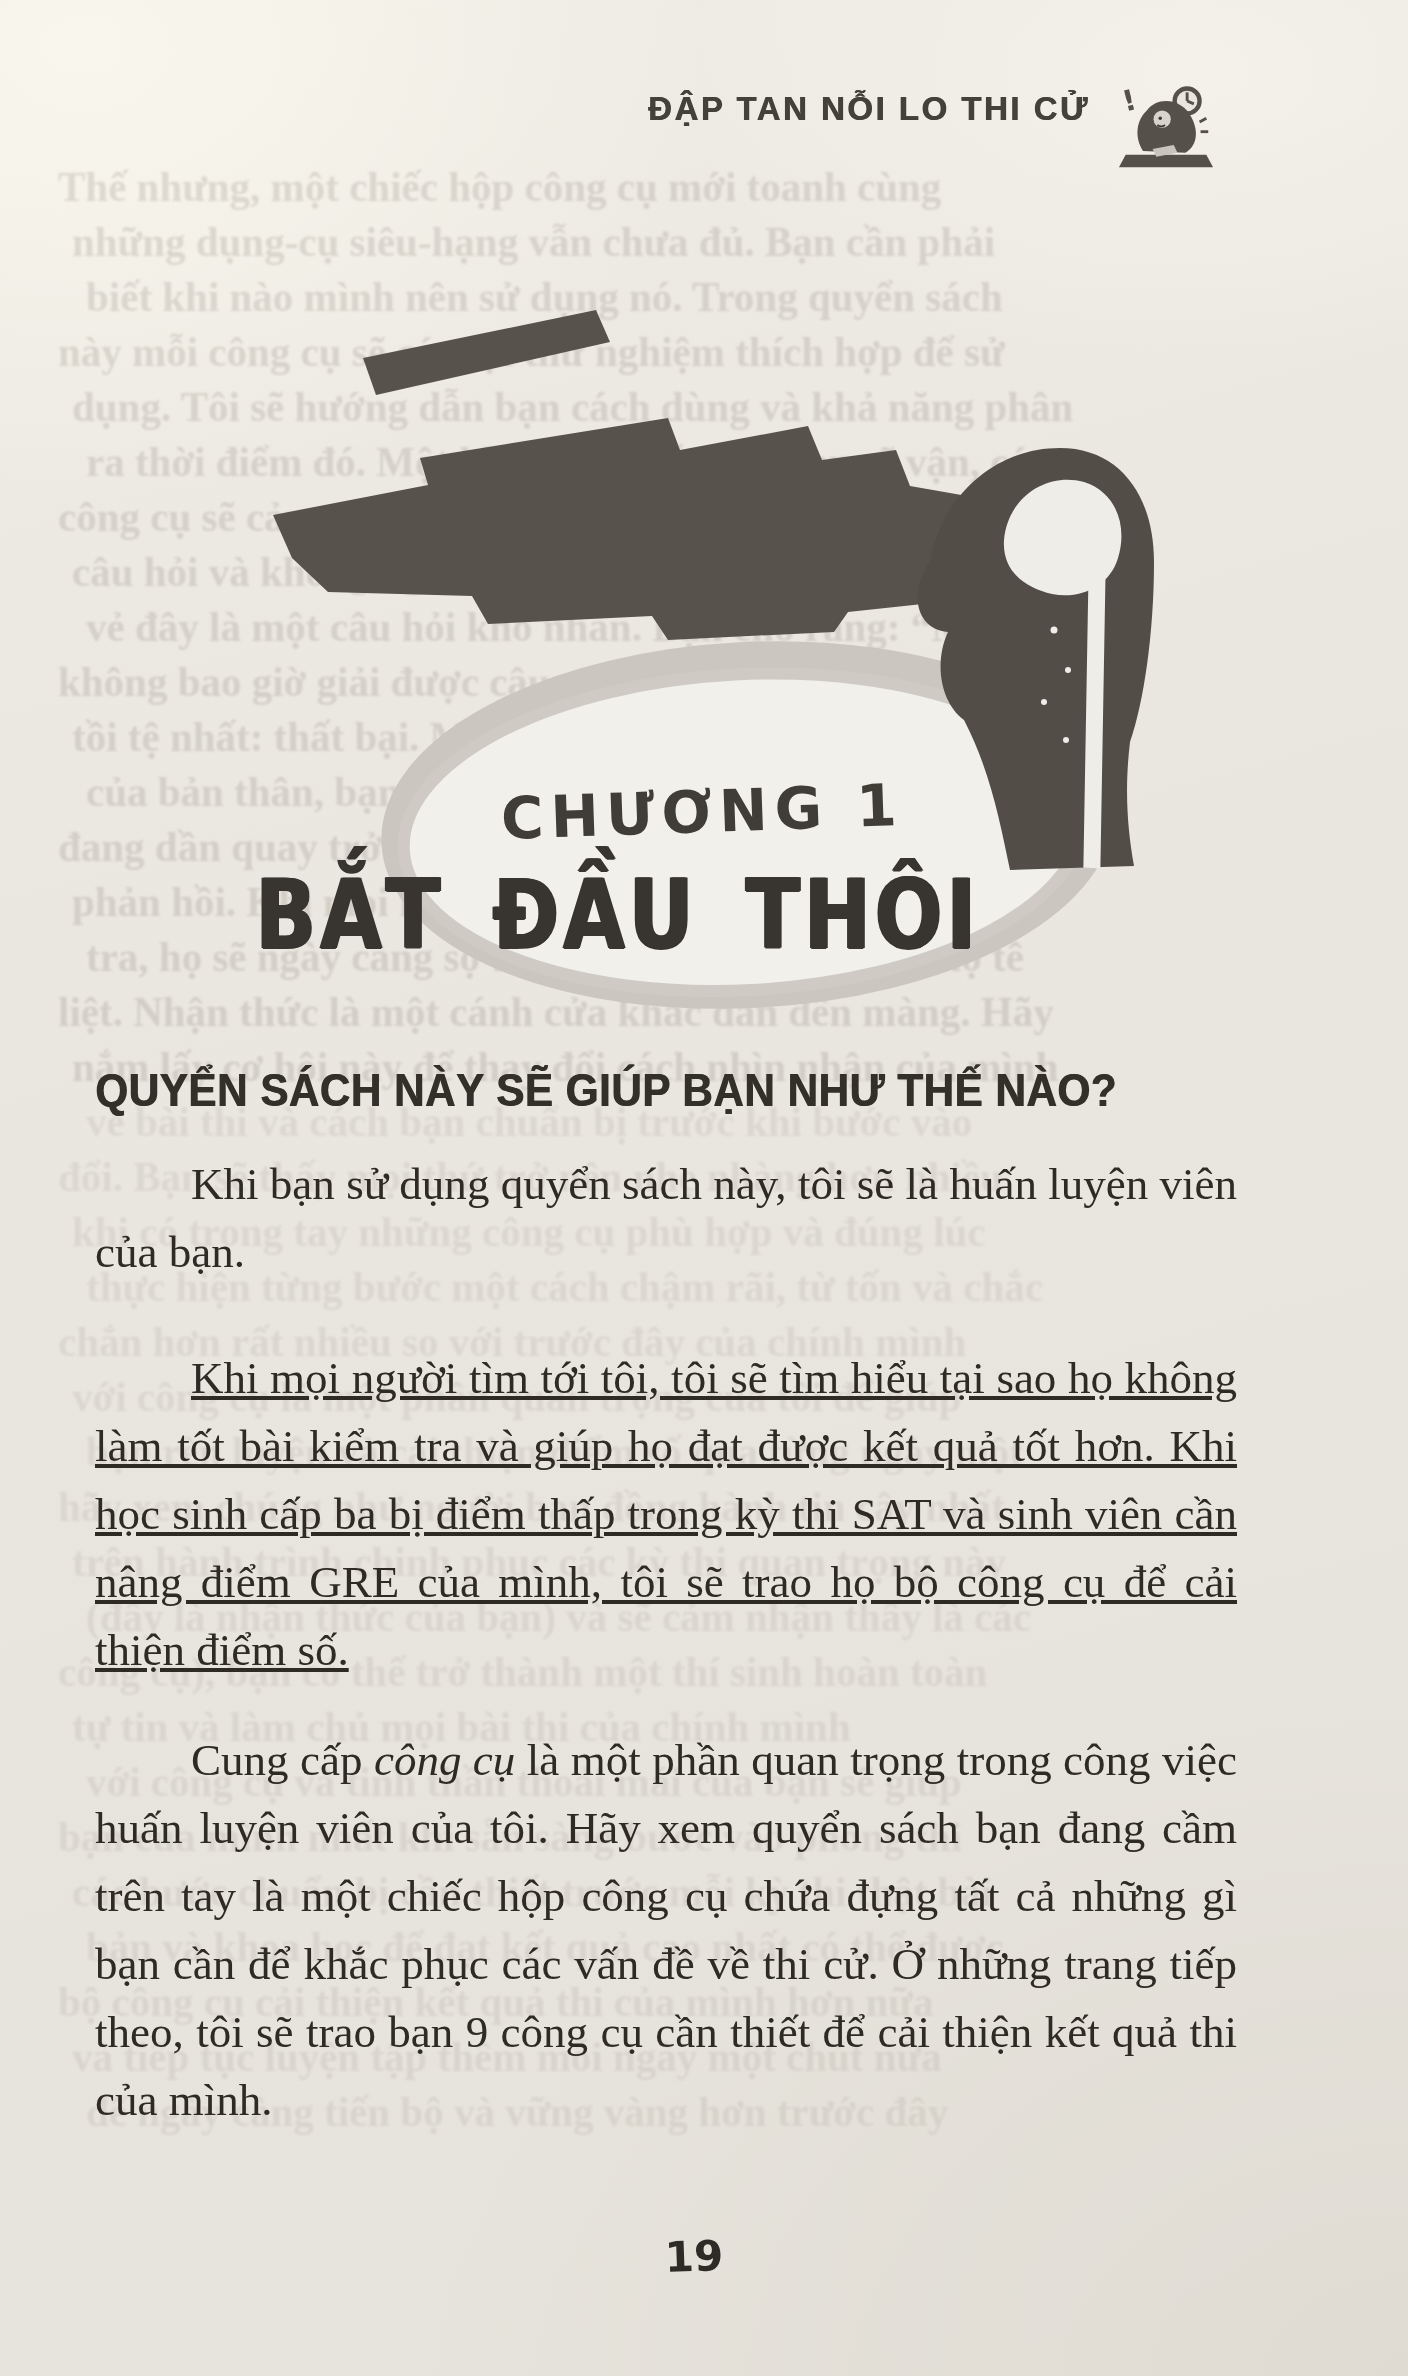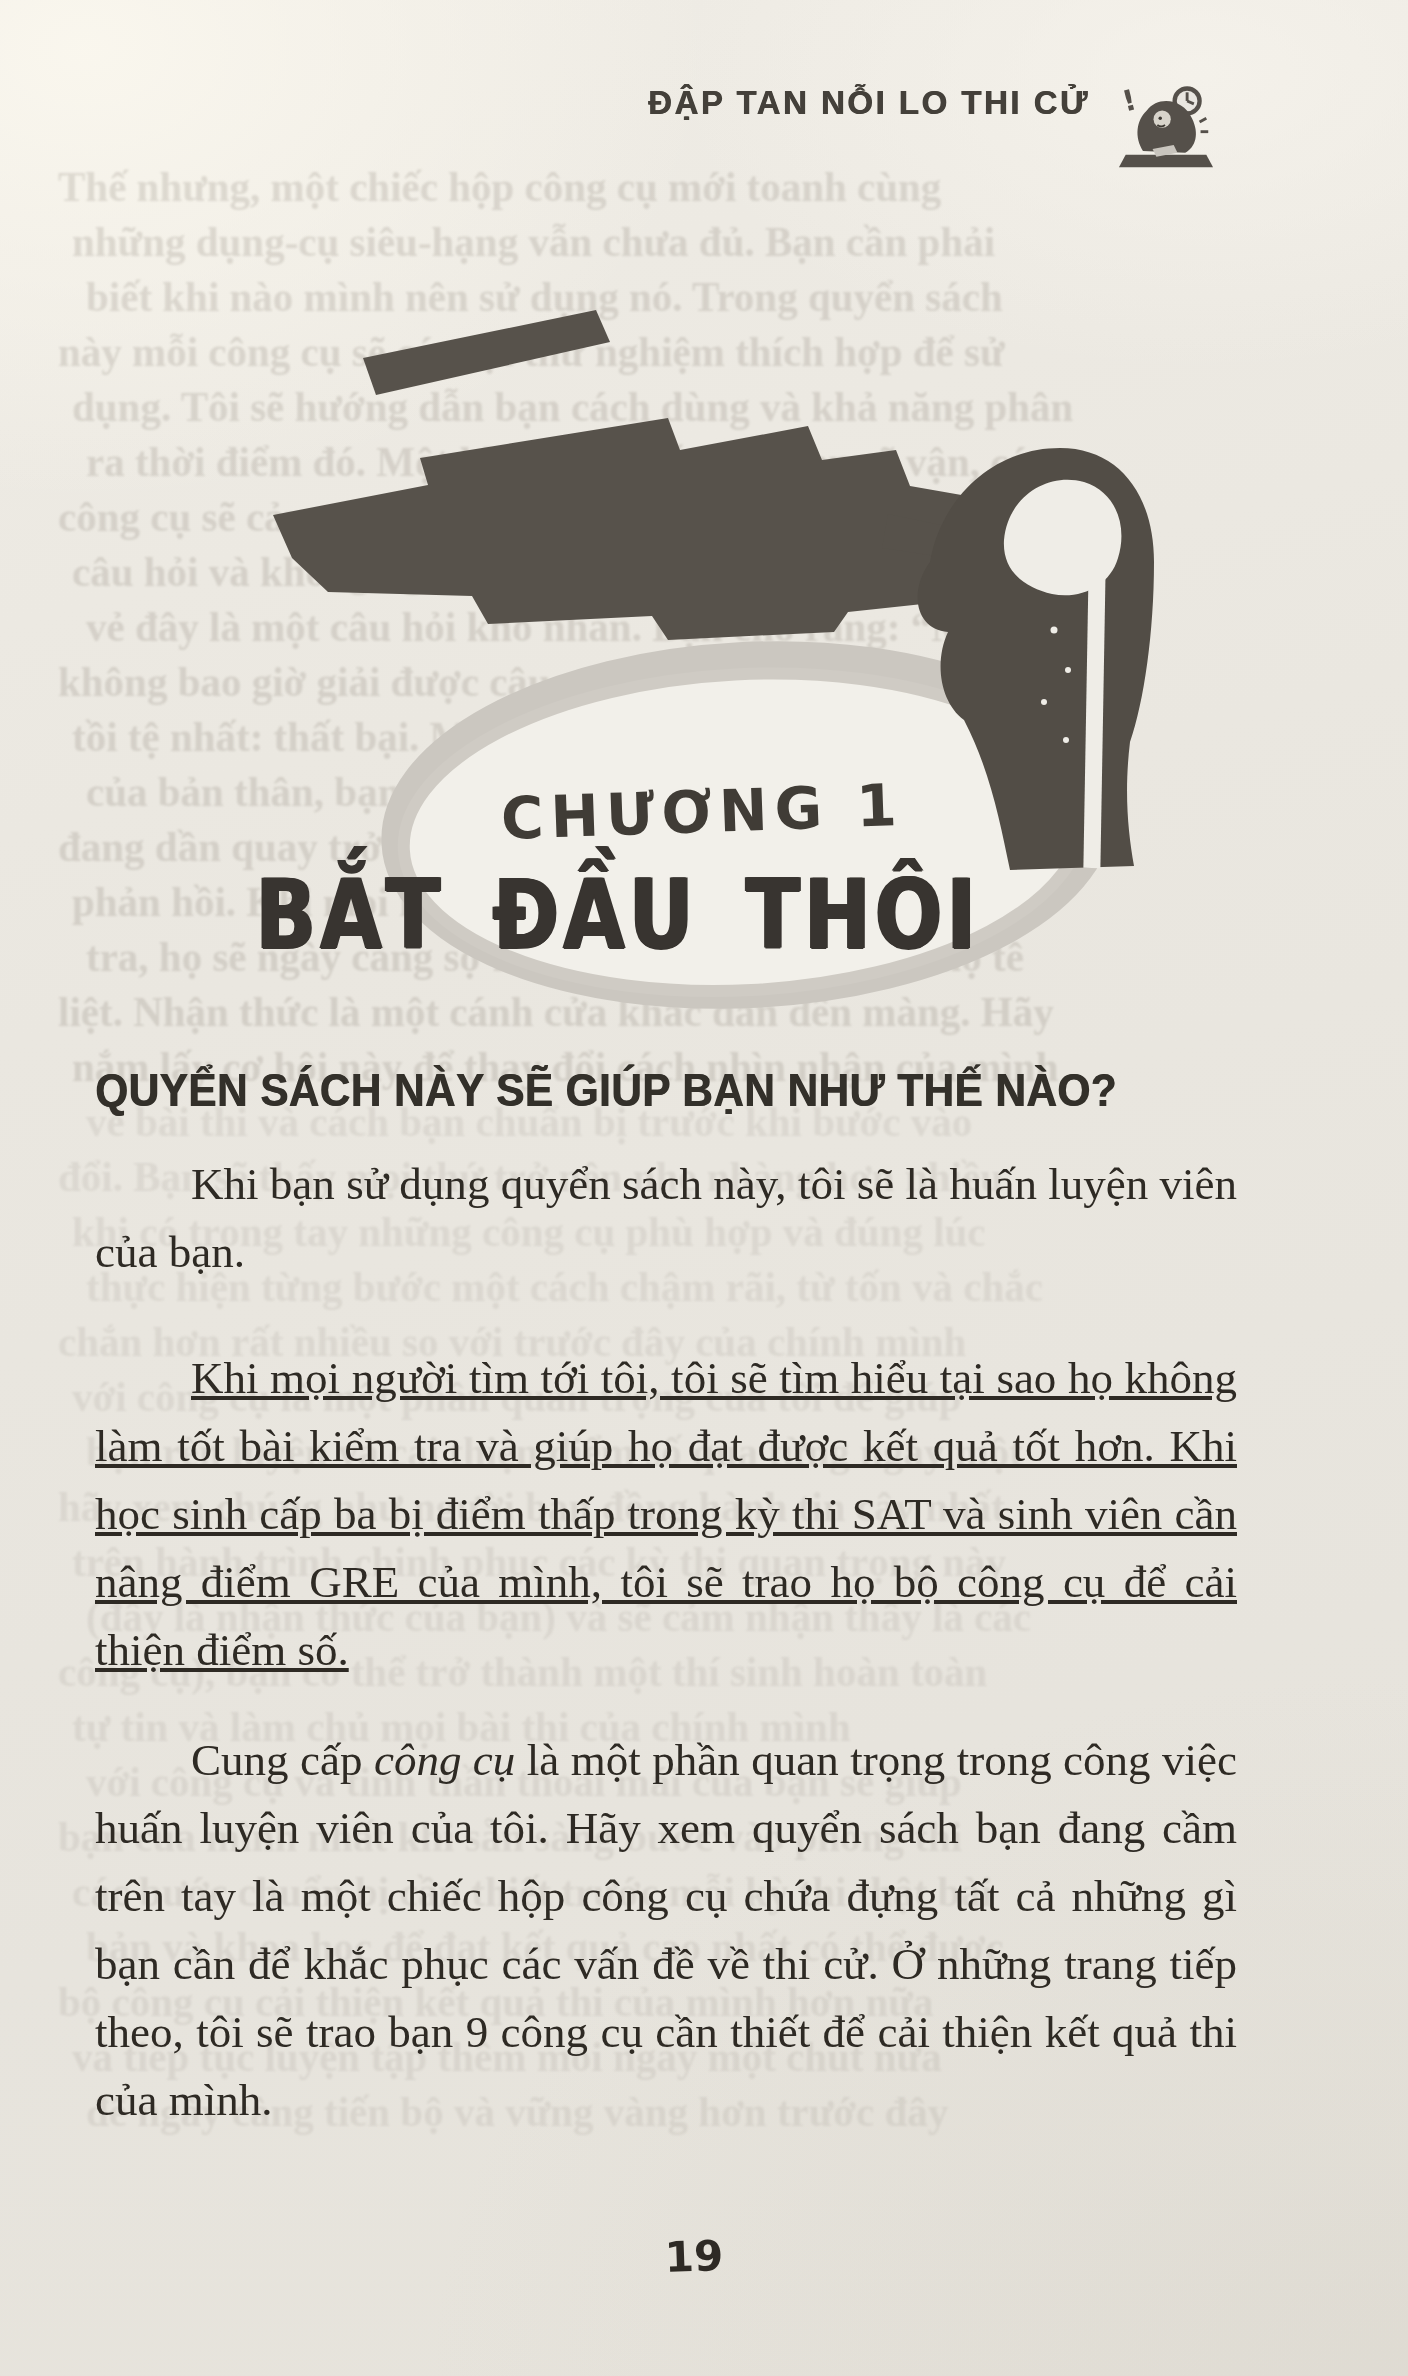--- a/index.html
+++ b/index.html
@@ -15,21 +15,21 @@
   
   .ghost-layer{position:absolute;inset:0;filter:blur(0.8px);pointer-events:none;font-weight:bold;}
   .ghost-line{
     position:absolute;white-space:nowrap;
     font-family:"Liberation Serif",serif;font-size:41px;
     color:rgba(104,95,82,0.30);
     transform:scaleY(1.04);
   }
   
   .header-title{
-    position:absolute;top:84px;left:648px;
+    position:absolute;top:90px;left:648px;
     font-family:"Liberation Sans",sans-serif;font-weight:bold;
     font-size:33px;letter-spacing:2.5px;color:#44403a;
     text-shadow:0.6px 0 0 #44403a;
     white-space:nowrap;
   }
   .mascot{position:absolute;top:76px;left:1118px;width:96px;height:96px;}
   
   .chapter-art{position:absolute;top:300px;left:248px;width:920px;height:720px;}
   .chapter-label{
     font-family:"DejaVu Sans",sans-serif;font-weight:bold;

